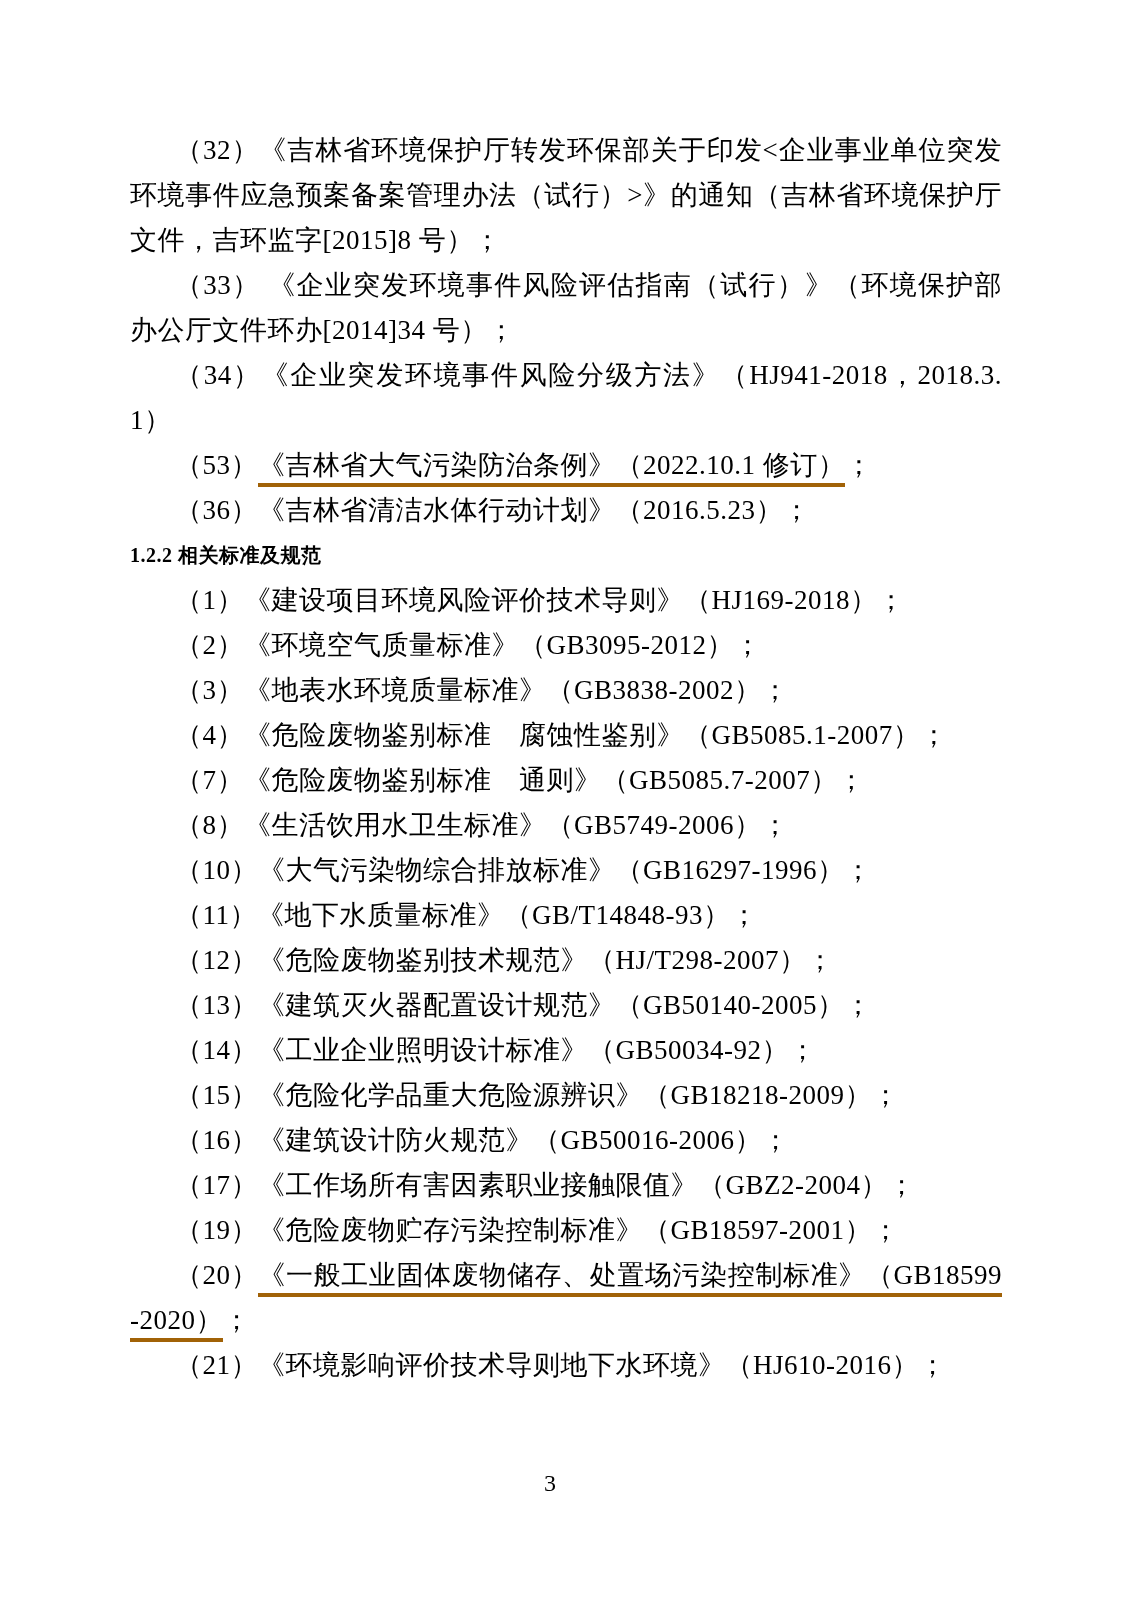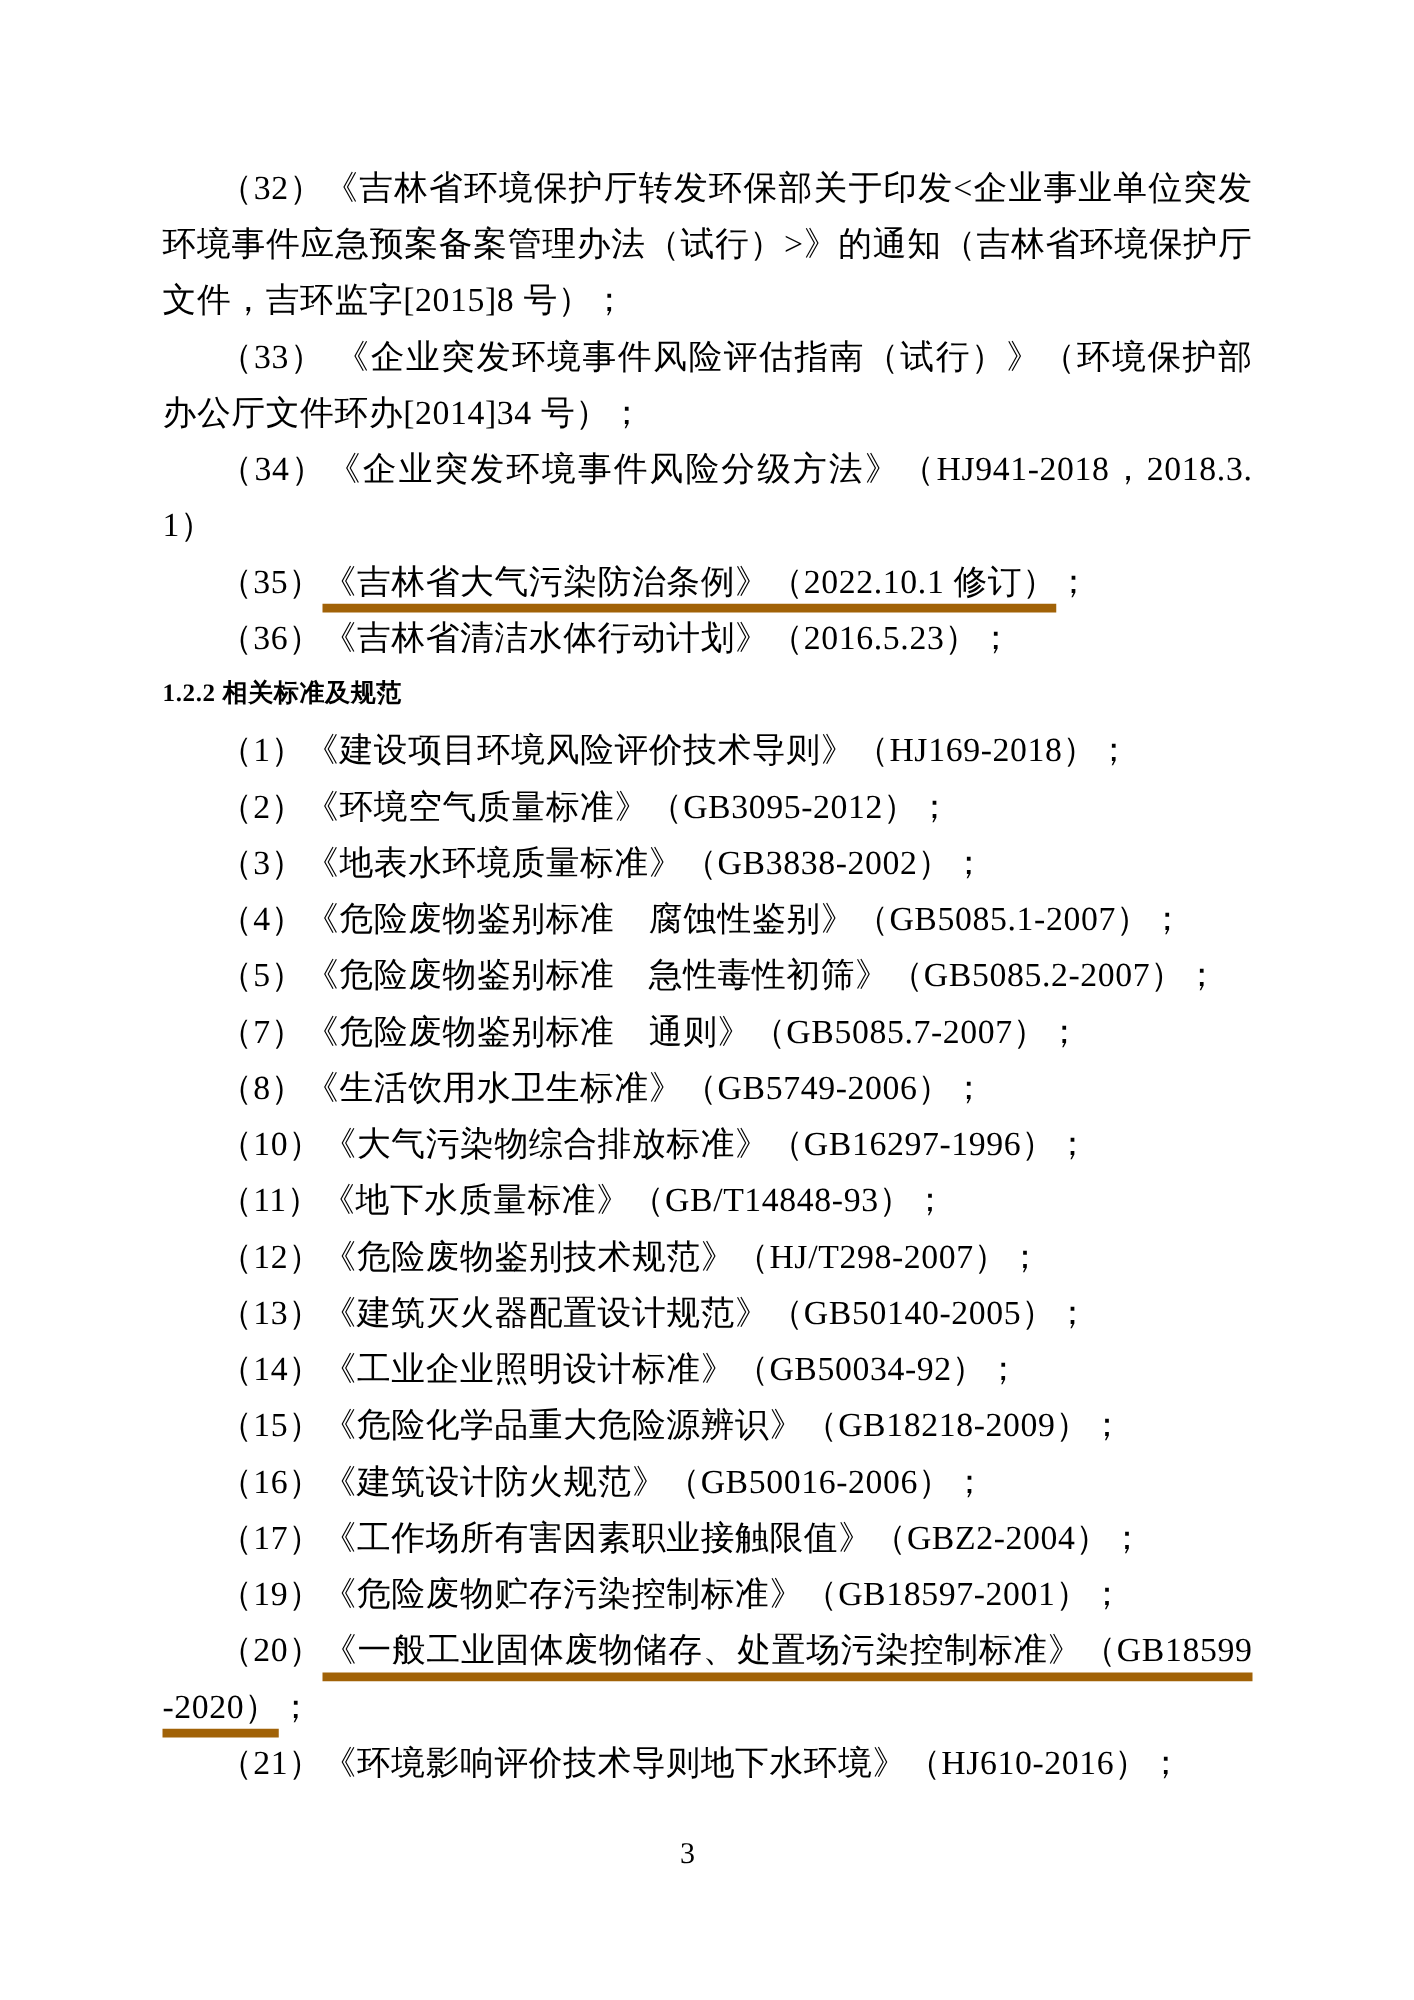--- a/index.html
+++ b/index.html
@@ -34,21 +34,21 @@
   .content p.indent {
     text-indent: 45px;
   }
   .content p.heading {
     font-weight: bold;
     font-size: 20px;
     text-indent: 0;
     text-align: left;
   }
   .u {
-    border-bottom: 7px solid #a16207;
+    border-bottom: 4px solid #a16207;
     padding-bottom: 3px;
   }
   .page-number {
     position: absolute;
     left: 0;
     top: 1468px;
     width: 1100px;
     text-align: center;
     font-size: 24px;
     line-height: 30px;
@@ -57,28 +57,27 @@
   }
 </style>
 </head>
 <body>
 
 <div class="page">
   <div class="content">
       <p class="body indent"><span>（32）《吉林省环境保护厅转发环保部关于印发&lt;企业事业单位突发环境事件应急预案备案管理办法（试行）&gt;》的通知（吉林省环境保护厅文件，吉环监字[2015]8 号）；</span></p>
       <p class="body indent"><span>（33） 《企业突发环境事件风险评估指南（试行）》（环境保护部办公厅文件环办[2014]34 号）；</span></p>
       <p class="body indent"><span>（34）《企业突发环境事件风险分级方法》（HJ941-2018，2018.3.1）</span></p>
-      <p class="body indent"><span>（35）</span><span class="u">《吉林省大气污染防治条例》（2022.10.1 修订）</span><span>；</span></p>
+      <p class="body indent"><span>（53）</span><span class="u">《吉林省大气污染防治条例》（2022.10.1 修订）</span><span>；</span></p>
       <p class="body indent"><span>（36）《吉林省清洁水体行动计划》（2016.5.23）；</span></p>
       <p class="heading"><span>1.2.2 相关标准及规范</span></p>
       <p class="body indent"><span>（1）《建设项目环境风险评价技术导则》（HJ169-2018）；</span></p>
       <p class="body indent"><span>（2）《环境空气质量标准》（GB3095-2012）；</span></p>
       <p class="body indent"><span>（3）《地表水环境质量标准》（GB3838-2002）；</span></p>
       <p class="body indent"><span>（4）《危险废物鉴别标准　腐蚀性鉴别》（GB5085.1-2007）；</span></p>
-      <p class="body indent"><span>（5）《危险废物鉴别标准　急性毒性初筛》（GB5085.2-2007）；</span></p>
       <p class="body indent"><span>（7）《危险废物鉴别标准　通则》（GB5085.7-2007）；</span></p>
       <p class="body indent"><span>（8）《生活饮用水卫生标准》（GB5749-2006）；</span></p>
       <p class="body indent"><span>（10）《大气污染物综合排放标准》（GB16297-1996）；</span></p>
       <p class="body indent"><span>（11）《地下水质量标准》（GB/T14848-93）；</span></p>
       <p class="body indent"><span>（12）《危险废物鉴别技术规范》（HJ/T298-2007）；</span></p>
       <p class="body indent"><span>（13）《建筑灭火器配置设计规范》（GB50140-2005）；</span></p>
       <p class="body indent"><span>（14）《工业企业照明设计标准》（GB50034-92）；</span></p>
       <p class="body indent"><span>（15）《危险化学品重大危险源辨识》（GB18218-2009）；</span></p>
       <p class="body indent"><span>（16）《建筑设计防火规范》（GB50016-2006）；</span></p>
       <p class="body indent"><span>（17）《工作场所有害因素职业接触限值》（GBZ2-2004）；</span></p>

